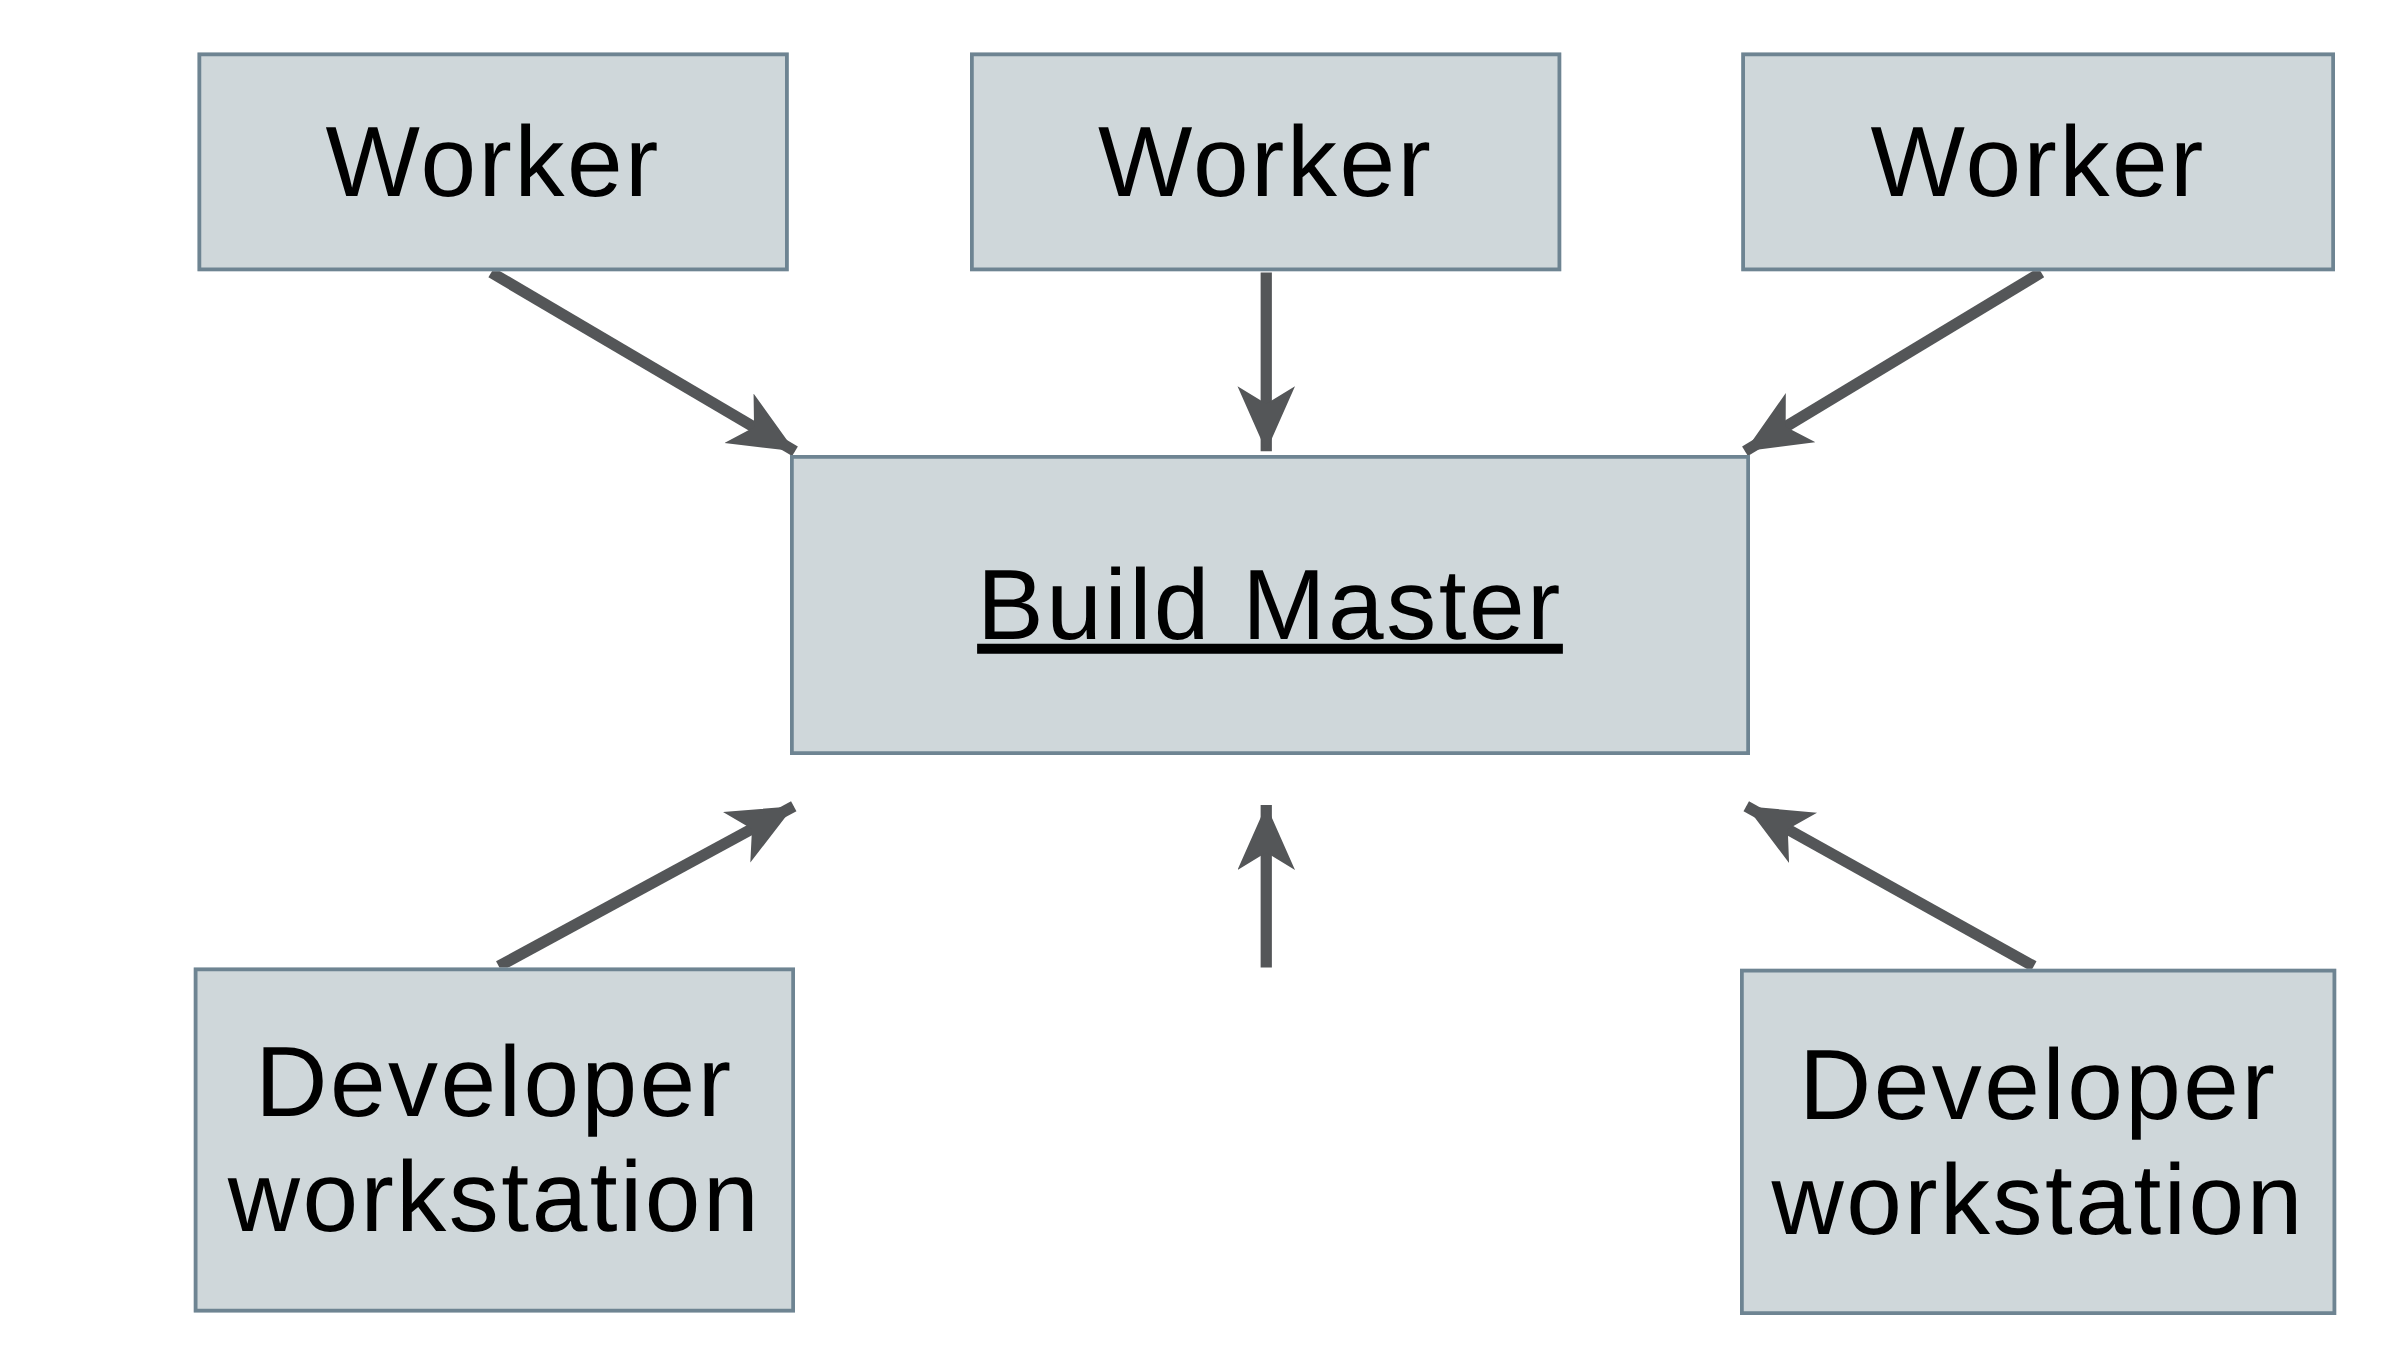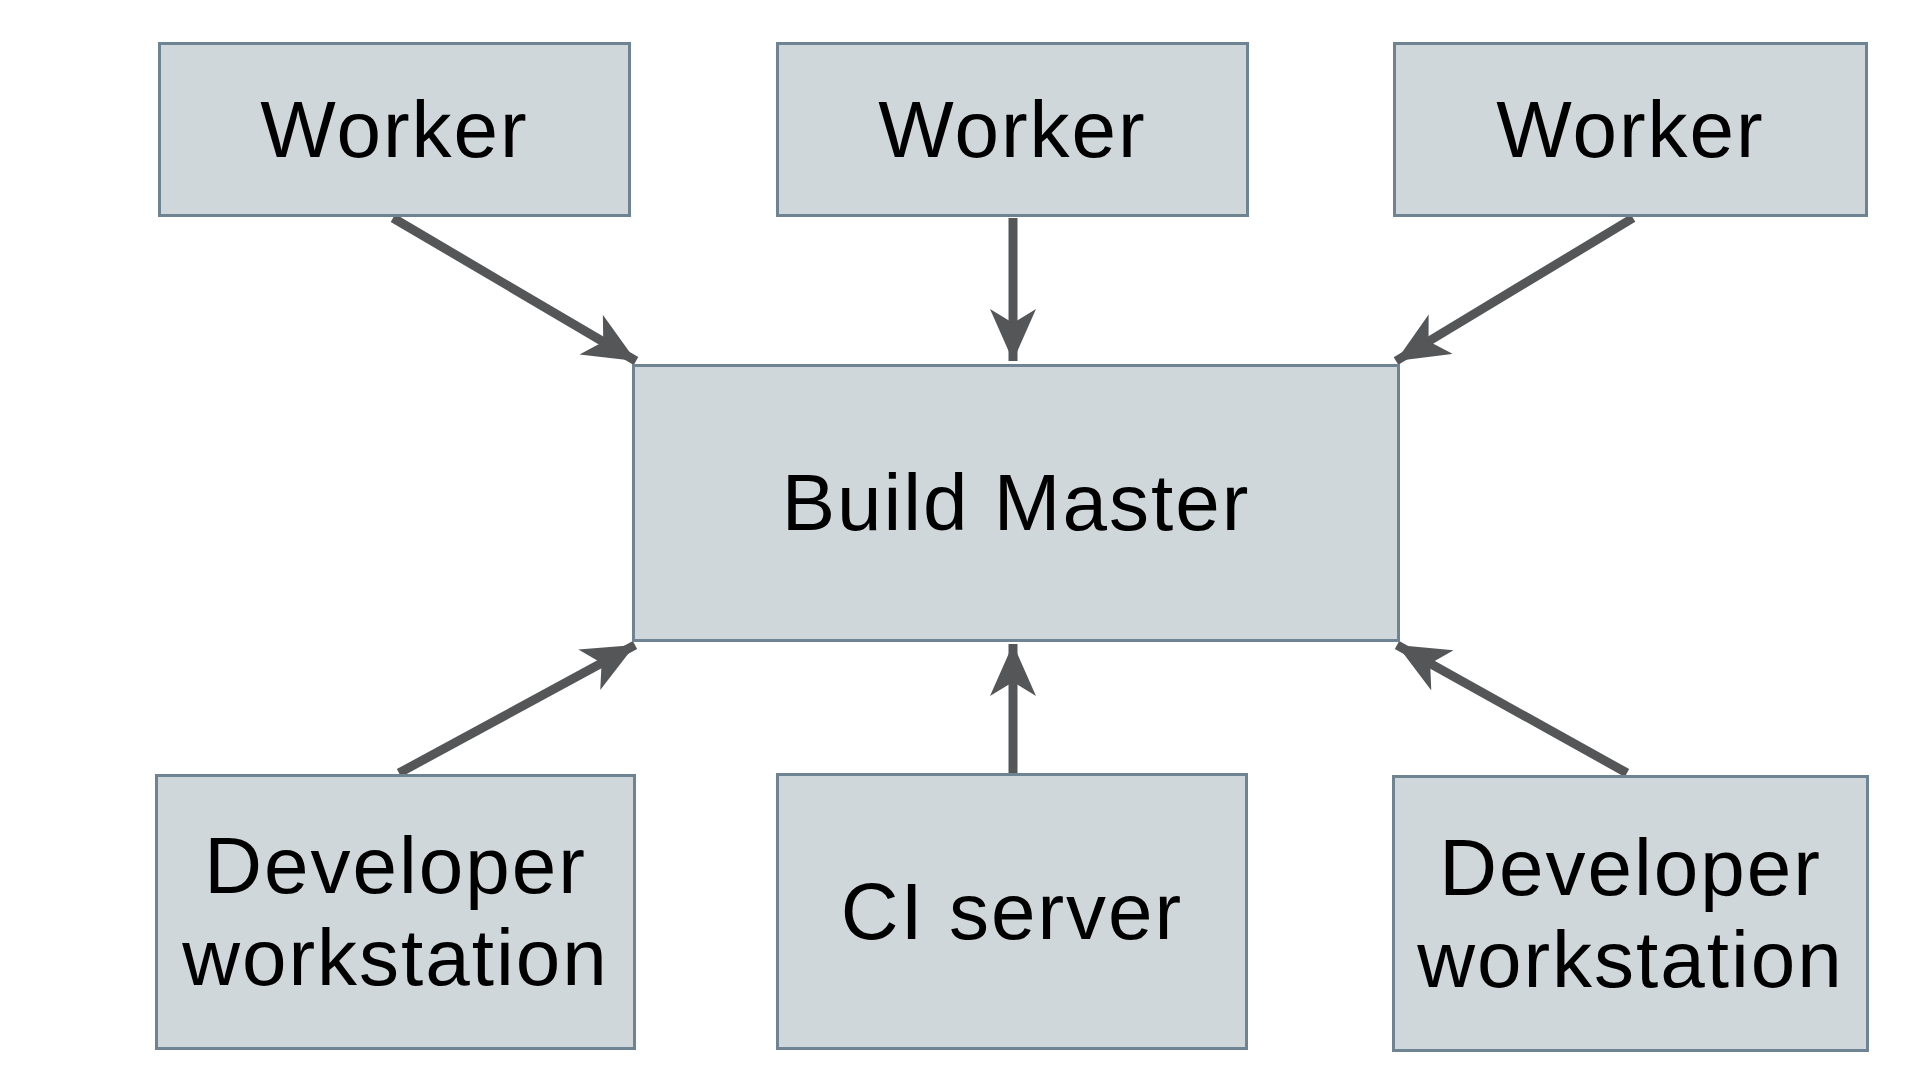--- a/index.html
+++ b/index.html
@@ -62,29 +62,26 @@
   </div>
 
   <div class="node" style="left: 740px; top: 42px; width: 473px; height: 175px;">
     <span class="node-label">Worker</span>
   </div>
 
   <div class="node" style="left: 1357px; top: 42px; width: 475px; height: 175px;">
     <span class="node-label">Worker</span>
   </div>
 
-  <div class="node" style="left: 596px; top: 364px; width: 768px; height: 278px;">
+  <div class="node" style="left: 596px; top: 364px; width: 768px; height: 240px; text-decoration: underline;">
     <span class="node-label">Build Master</span>
   </div>
 
   <div class="node" style="left: 119px; top: 774px; width: 481px; height: 276px;">
     <span class="node-label">Developer workstation</span>
   </div>
 
-  <div class="node" style="left: 740px; top: 773px; width: 472px; height: 277px;">
-    <span class="node-label">CI server</span>
-  </div>
 
   <div class="node" style="left: 1356px; top: 775px; width: 477px; height: 277px;">
     <span class="node-label">Developer workstation</span>
   </div>
 
 </div>
 
 </body></html>

